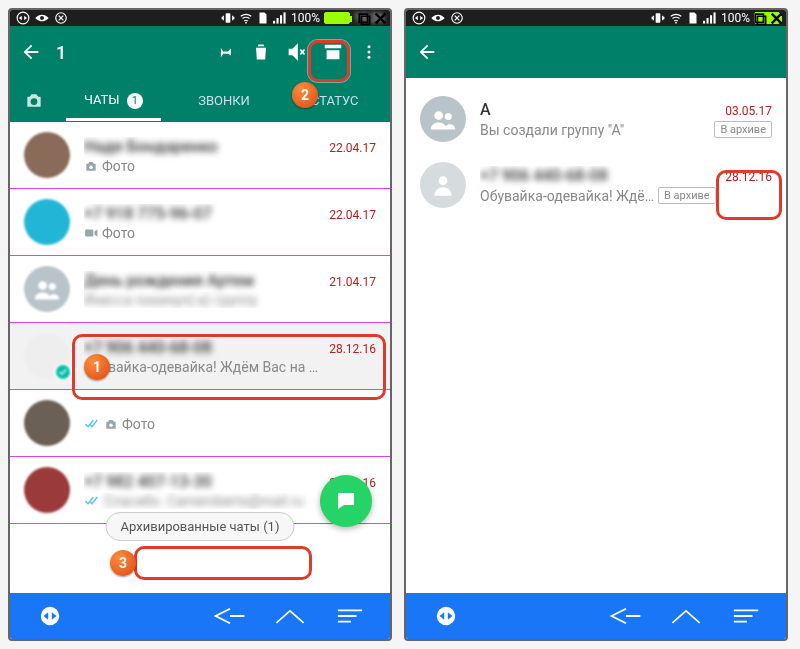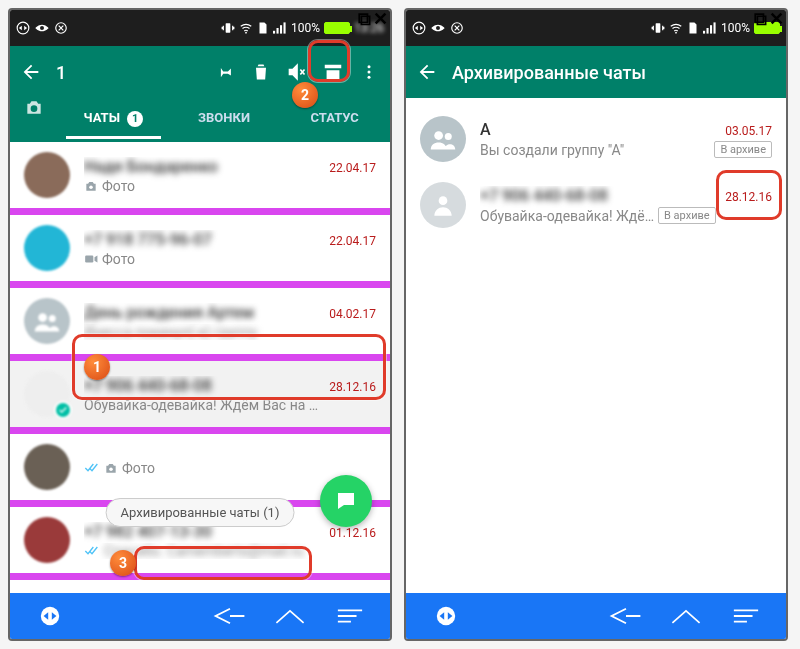--- a/index.html
+++ b/index.html
@@ -8,49 +8,49 @@
     width: 384px; height: 633px; background: #fff; border: 2px solid #666; border-radius: 4px;
     display: flex; flex-direction: column; position: relative; overflow: hidden;
   }
   .window-controls {
     position: absolute; top: -2px; right: 2px; display: flex; gap: 2px; z-index: 20;
   }
   .window-controls span { color: #000; font-size: 18px; font-weight: bold; cursor: pointer; }
 
   
   .statusbar {
-    height: 36px; background: #1e1e1e; color: #fff; display: flex; 
+    height: 16px; background: #1e1e1e; color: #fff; display: flex; 
     justify-content: space-between; padding: 0 6px; font-size: 12px;
   }
   .sb-left, .sb-right { display: flex; align-items: center; gap: 4px; }
   .battery { width: 26px; height: 12px; border: 1px solid #9f0; border-radius: 2px; background: #9f0; position: relative; }
   .battery::after { content: ""; position: absolute; right: -3px; top: 3px; width: 2px; height: 6px; background: #9f0; }
 
   
   .toolbar {
     background: #008069; color: #fff; display: flex; align-items: center; height: 52px;
     padding: 0 10px; gap: 14px;
   }
   .toolbar .ico { width: 22px; height: 22px; display: flex; align-items: center; justify-content: center; cursor: pointer; }
   .toolbar .count { font-size: 18px; font-weight: 500; margin-right: auto; }
   .toolbar .title { font-size: 18px; font-weight: 500; }
 
   .tabs {
-    background: #008069; color: #cde; display: flex; align-items: flex-start; height: 44px; font-size: 13px; font-weight: 700;
+    background: #008069; color: #cde; display: flex; align-items: center; height: 44px; font-size: 13px; font-weight: 400;
   }
   .tabs .camtab { width: 48px; display: flex; align-items: center; justify-content: center; }
   .tabs .tab { flex: 1; text-align: center; padding: 12px 0; position: relative; cursor: pointer; }
   .tabs .tab.active { color: #fff; }
   .tabs .tab.active::after { content: ""; position: absolute; left: 8px; right: 8px; bottom: 0; height: 3px; background: #fff; }
   .tab-badge { display: inline-block; background: #fff; color: #008069; border-radius: 50%; width: 16px; height: 16px; line-height: 16px; font-size: 11px; margin-left: 4px; }
 
   
   .list { flex: 1; overflow: hidden; background: #fff; position: relative; }
   .row {
-    display: flex; align-items: center; padding: 10px 14px; border-bottom: 7px solid #d946ef; position: relative;
+    display: flex; align-items: center; padding: 10px 14px; border-bottom: 1px solid #d946ef; position: relative;
   }
   .row.selected { background: #f2f2f2; }
   .avatar {
     width: 46px; height: 46px; border-radius: 50%; background: #ddd; flex-shrink: 0; position: relative;
     filter: blur(1px);
   }
   .avatar.group { background: #b8c4c9; display: flex; align-items: center; justify-content: center; }
   .avatar.group svg { filter: none; }
   .check-badge {
     position: absolute; bottom: -2px; right: -2px; width: 18px; height: 18px; border-radius: 50%;
@@ -58,21 +58,21 @@
   }
   .rowmain { flex: 1; margin-left: 14px; overflow: hidden; }
   .rowtop { display: flex; justify-content: space-between; align-items: baseline; }
   .rowname { font-size: 16px; color: #333; filter: blur(3px); font-weight: 500; white-space: nowrap; }
   .rowname.clear { filter: none; }
   .rowdate { font-size: 12px; color: #b91c1c; }
   .rowmsg { font-size: 14px; color: #888; margin-top: 2px; white-space: nowrap; overflow: hidden; text-overflow: ellipsis; display: flex; align-items: center; gap: 4px; }
   .rowmsg .blurmsg { filter: blur(3px); }
 
   .archived-chip {
-    position: absolute; bottom: 66px; left: 50%; transform: translateX(-50%);
+    position: absolute; bottom: 52px; left: 50%; transform: translateX(-50%);
     background: #f7f7f7; border: 1px solid #ccc; border-radius: 16px; padding: 6px 14px;
     font-size: 13px; color: #555; white-space: nowrap;
   }
   .archive-label {
     font-size: 11px; color: #888; border: 1px solid #bbb; border-radius: 2px; padding: 1px 5px;
   }
 
   .fab {
     position: absolute; right: 18px; bottom: 66px; width: 52px; height: 52px; border-radius: 50%;
     background: #25d366; display: flex; align-items: center; justify-content: center;
@@ -237,21 +237,21 @@
       <div class="avatar group">
         <svg width="28" height="22" viewBox="0 0 32 24" fill="#fff">
             <circle cx="11" cy="8" r="5"></circle>
             <circle cx="22" cy="9" r="4"></circle>
             <path d="M2 24c0-5 4-8 9-8s9 3 9 8M18 24c0-4 3-6 6-6s6 2 6 6"></path>
           </svg>
       </div>
       <div class="rowmain">
         <div class="rowtop">
             <span class="rowname">День рождения Артем</span>
-            <span class="rowdate">04.02.17</span>
+            <span class="rowdate">21.04.17</span>
           </div>
         <div class="rowmsg">
             <span class="blurmsg">Инесса покинул(-а) группу</span>
           </div>
       </div>
     </div>
 
     <div class="row selected">
       <div class="avatar" style="background:#eee">
         <div class="check-badge">
@@ -389,21 +389,20 @@
       <div class="battery"></div>
     </div>
   </div>
 
   <div class="toolbar">
     <span class="ico">
       <svg width="22" height="22" viewBox="0 0 24 24" class="svgw">
           <path d="M20 11H7.8l5.6-5.6L12 4l-8 8 8 8 1.4-1.4L7.8 13H20z"></path>
         </svg>
     </span>
-    <span class="title">Архивированные чаты</span>
   </div>
 
   <div class="list" style="padding-top:8px">
     <div class="row" style="border:none">
       <div class="avatar group" style="filter:none">
         <svg width="28" height="22" viewBox="0 0 32 24" fill="#fff">
             <circle cx="11" cy="8" r="5"></circle>
             <circle cx="22" cy="9" r="4"></circle>
             <path d="M2 24c0-5 4-8 9-8s9 3 9 8M18 24c0-4 3-6 6-6s6 2 6 6"></path>
           </svg>

